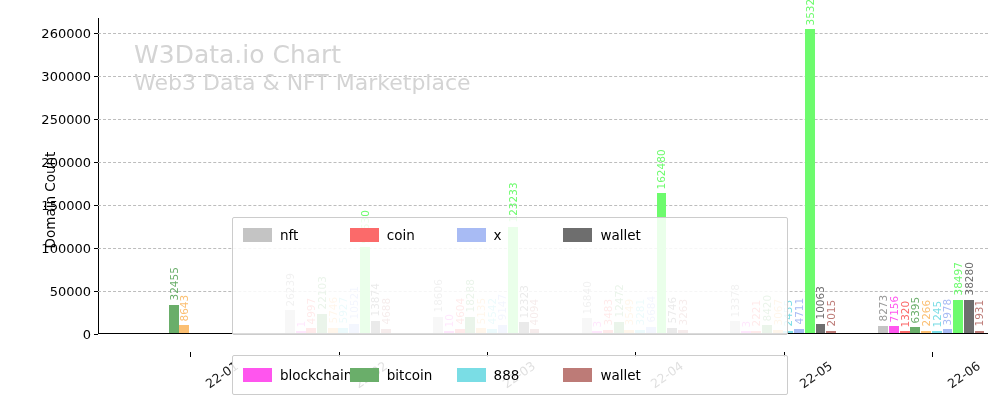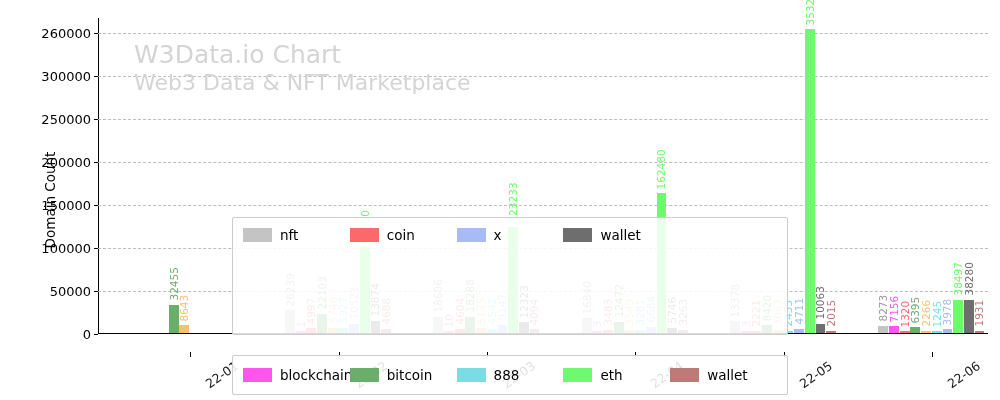--- a/index.html
+++ b/index.html
@@ -415,23 +415,19 @@
         </div>
         <div class="legend-item">
           <span class="legend-swatch" style="background: rgb(106, 174, 106);"></span>
           <span class="legend-text">bitcoin</span>
         </div>
         <div class="legend-item">
           <span class="legend-swatch" style="background: rgb(122, 221, 229);"></span>
           <span class="legend-text">888</span>
         </div>
         <div class="legend-item">
-          <span class="legend-swatch" style="background: rgb(109, 251, 109);"></span>
-          <span class="legend-text">eth</span>
-        </div>
-        <div class="legend-item">
           <span class="legend-swatch" style="background: rgb(189, 123, 119);"></span>
           <span class="legend-text">wallet</span>
         </div>
       </div>
   </div>
 
 </div>
 
 </body></html>

